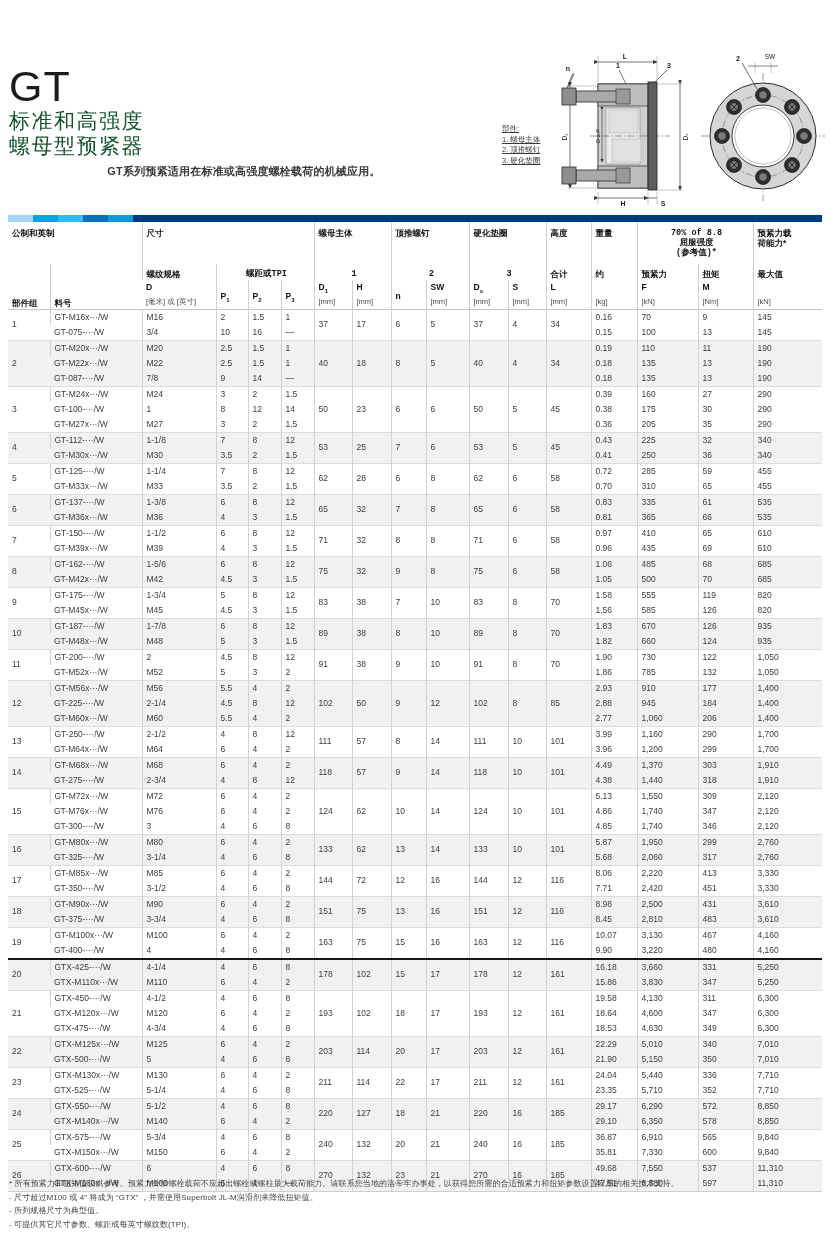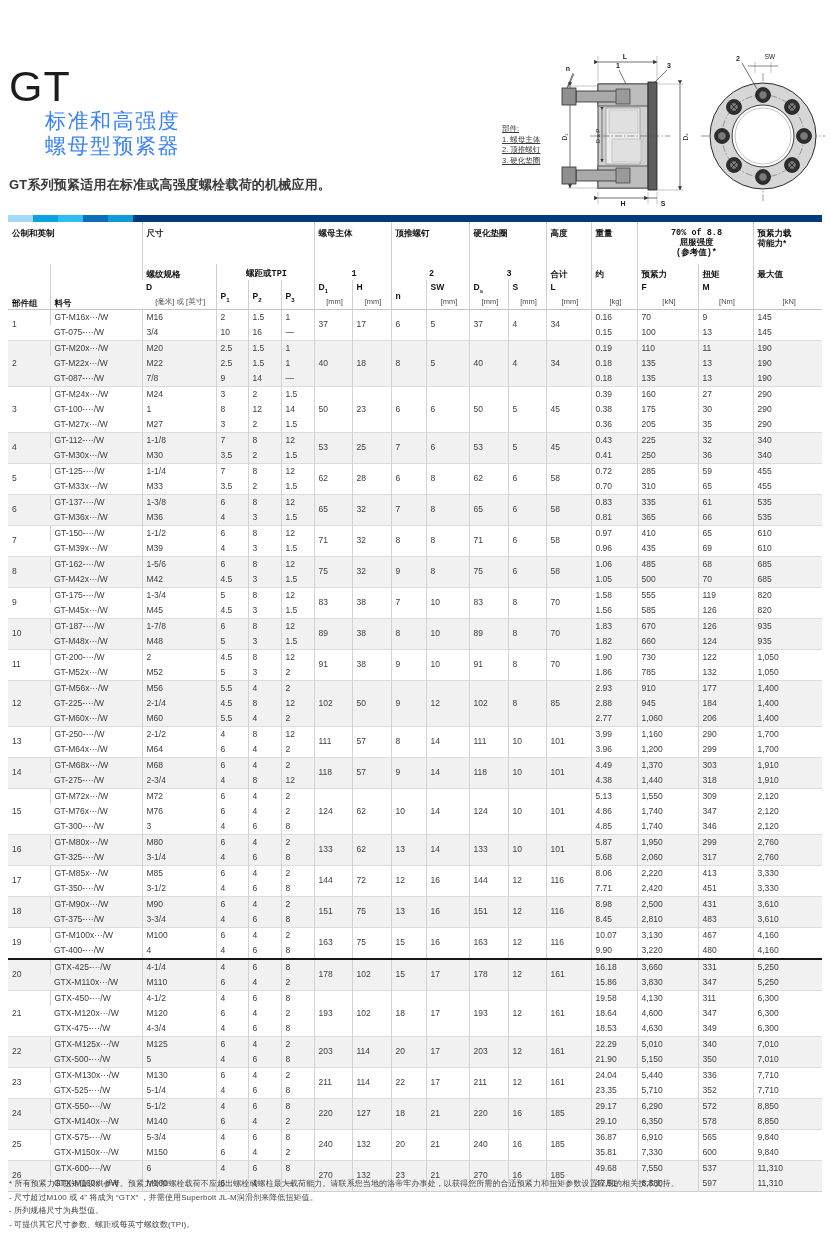--- a/index.html
+++ b/index.html
@@ -2,22 +2,22 @@
 <html><head>
 <meta charset="utf-8">
 <style>
   html,body{margin:0;padding:0;}
   body{width:830px;height:1249px;position:relative;background:#ffffff;
        font-family:"Liberation Sans","DejaVu Sans",sans-serif;color:#222;overflow:hidden;}
 
   
   .title-block{position:absolute;left:9px;top:64px;width:470px;}
   .big-title{font-size:43px;font-weight:400;line-height:44px;color:#1c1c1c;letter-spacing:1px;}
-  .sub-title{font-size:21px;font-weight:400;line-height:25px;color:#3b82f6;letter-spacing:1.5px;margin-left:36px;}
-  .desc{margin-top:20px;font-size:13px;font-weight:700;color:#3a3a3a;line-height:13px;letter-spacing:.2px;}
+  .sub-title{font-size:21px;font-weight:400;line-height:25px;color:#14532d;letter-spacing:1.5px;}
+  .desc{margin-top:7px;font-size:11px;font-weight:700;color:#3a3a3a;line-height:13px;letter-spacing:.2px;text-align:center;}
 
   
   .legend{position:absolute;left:502px;top:124px;width:78px;font-size:7.5px;line-height:10.5px;color:#3a3a3a;text-decoration:underline;}
   svg.diagram{position:absolute;left:498px;top:46px;width:332px;height:168px;}
   svg text{font-family:"Liberation Sans","DejaVu Sans",sans-serif;}
 
   
   .table-wrap{position:absolute;left:8px;top:215px;width:814px;}
   .bar{height:7px;display:flex;}
   .bar b{display:block;width:25px;height:100%;}
@@ -26,21 +26,21 @@
   th,td{overflow:hidden;white-space:nowrap;}
   thead th{font-weight:700;color:#121212;text-align:left;padding:2px 1px 2px 4px;line-height:10px;
            border-left:1px solid #cfcfcf;}
   thead tr th:first-child{border-left:none;}
   tr.h1 th{vertical-align:top;padding-top:6px;height:34px;}
   tr.h2 th{vertical-align:bottom;height:13px;padding-bottom:1px;}
   tr.h3 th{vertical-align:bottom;padding-bottom:3px;}
   th.center{text-align:center;font-family:Liberation Mono, monospace;}
   th.pre{white-space:pre-line;}
   th.banchor{vertical-align:bottom;padding-bottom:14px;}
-  .unit{font-weight:400;color:#4d4d4d;font-size:7.5px;line-height:9px;margin-top:1px;white-space:nowrap;text-align:center;}
+  .unit{font-weight:400;color:#4d4d4d;font-size:7.5px;line-height:9px;margin-top:1px;white-space:nowrap;}
   sub{font-size:6px;}
   thead{border-bottom:1px solid #c5c5c5;}
   tbody td{height:15px;line-height:15px;vertical-align:middle;padding:0 1px 0 4px;
            border-left:1px solid #d2d2d2;}
   tbody td:first-child{border-left:none;}
   tr.gstart td{border-top:1px solid #dcdcdc;}
   tbody tr:first-child td{border-top:none;}
   tr.gtx td{border-top:2.5px solid #161616;}
   tr.shade td{background:#f1f1f1;}
   tbody{border-bottom:1px solid #cfcfcf;}

